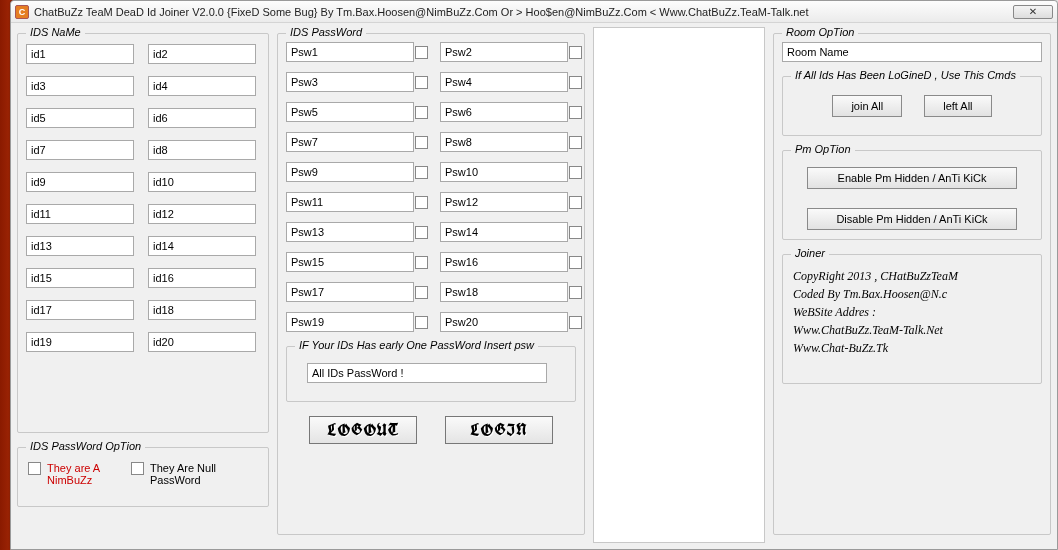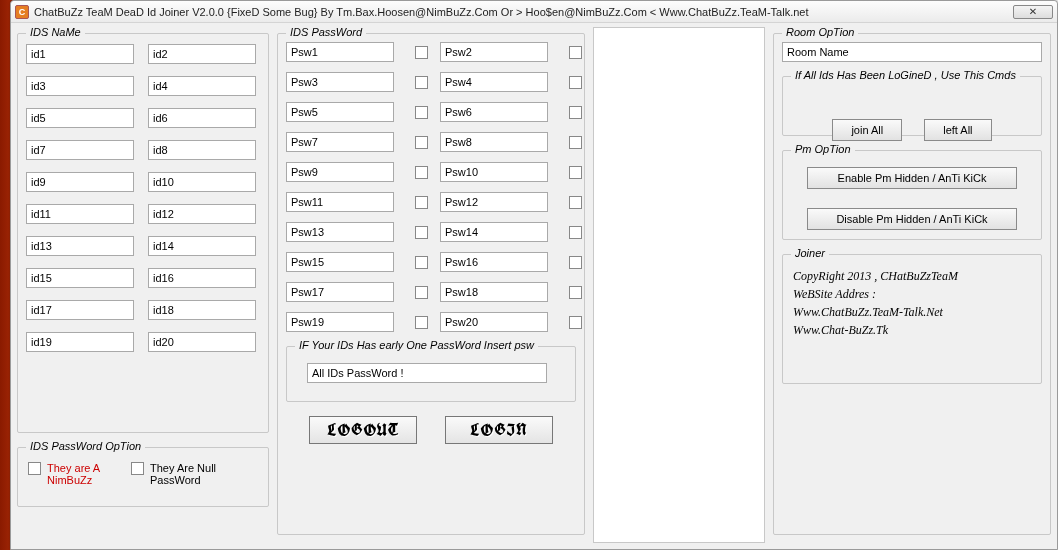--- a/index.html
+++ b/index.html
@@ -67,21 +67,21 @@
   .col1 { width:252px; }
   .ids-grid { display:grid; grid-template-columns:108px 108px; gap:12px 14px; margin-top:2px;}
   .ids-grid .txt { width:108px; }
   .pw-opt { margin-top:14px; }
   .pw-opt-row { display:flex; gap:14px; align-items:flex-start; padding:6px 2px 2px 2px;}
   .pw-opt-row label { display:flex; gap:6px; align-items:flex-start; font-size:11px;}
   .red { color:#c00; }
   
   .col2 { width:308px; }
   .psw-grid { display:grid; grid-template-columns:116px 18px 116px 18px; gap:10px 10px; align-items:center;}
-  .psw-grid .txt { width:108px; }
+  .psw-grid .txt { width:128px; }
   .psw-grid .chk { justify-self:center; }
   .early { margin-top:14px; }
   .early .txt { width:240px; margin:8px 0 2px 12px;}
   .btnrow { display:flex; gap:28px; justify-content:center; margin-top:14px;}
   .bigbtn {
     width:108px;height:28px;border:1px solid #777;background:linear-gradient(#fafafa,#e4e4e4);
     font-family:"Old English Text MT","UnifrakturCook","Algerian",serif;
     font-size:16px;letter-spacing:1px;font-weight:bold;
     display:flex;align-items:center;justify-content:center;cursor:pointer;
     text-shadow:1px 1px 0 #fff;
@@ -94,21 +94,21 @@
   }
   
   .col4 { flex:1; }
   .room-name { width:100%; }
   .inner-group { margin-top:14px; }
   .cmds-row { display:flex; gap:22px; justify-content:center; padding:10px 0 4px 0;}
   .stdbtn {
     height:22px; padding:0 18px; border:1px solid #8a8a8a;
     background:linear-gradient(#fafafa,#e2e2e2);
     font-size:11px;font-family:inherit;cursor:pointer;
-    display:flex;align-items:center;justify-content:center;margin-top:24px;
+    display:flex;align-items:center;justify-content:center;
   }
   .widebtn { width:210px;margin:8px auto 19px auto; }
   .about-text { padding:4px 2px; font-style:italic; font-size:12px; line-height:1.5;font-family:Liberation Serif, serif;}
 </style>
 </head>
 <body>
 
 <div class="window">
   <div class="titlebar">
     <span class="title-icon">C</span>
@@ -237,20 +237,21 @@
         <div class="group inner-group" style="height:90px;">
           <span class="group-title">Pm OpTion</span>
           <div class="stdbtn widebtn">Enable Pm Hidden / AnTi KiCk</div>
           <div class="stdbtn widebtn">Disable Pm Hidden / AnTi KiCk</div>
         </div>
 
         <div class="group inner-group" style="height:130px;">
           <span class="group-title">Joiner</span>
           <div class="about-text" id="about-text">
               <div>CopyRight 2013 , CHatBuZzTeaM</div>
+              <div>Coded By Tm.Bax.Hoosen@N.c</div>
               <div>WeBSite Addres :</div>
               <div>Www.ChatBuZz.TeaM-Talk.Net</div>
               <div>Www.Chat-BuZz.Tk</div>
             </div>
         </div>
       </div>
     </div>
 
   </div>
 </div>

